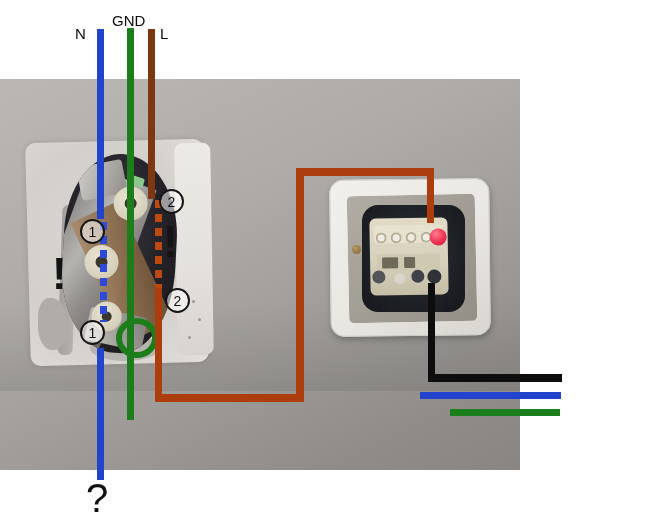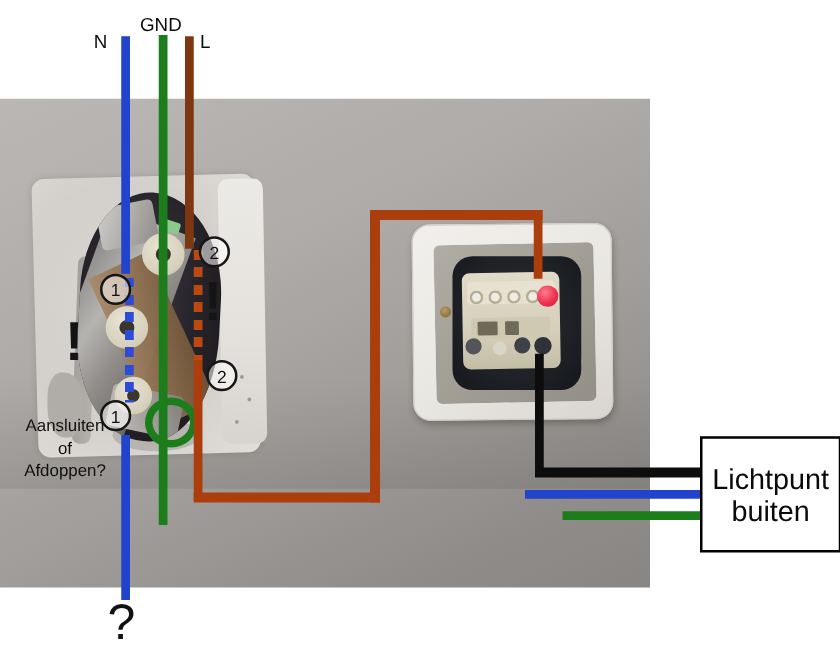--- a/index.html
+++ b/index.html
@@ -178,26 +178,17 @@
   <div class="abs anno numcircle" style="left:80px;top:320px;">
       <span>1</span>
     </div>
   <div class="abs anno numcircle" style="left:165px;top:288px;">
       <span>2</span>
     </div>
 
   <div class="abs anno excl" style="left:52px;top:252px;">!</div>
   <div class="abs anno excl" style="left:163px;top:220px;">!</div>
 
-  <div class="abs anno note" style="left:4px;top:332px;">
-    <div>Aansluiten</div>
-    <div>of</div>
-    <div>Afdoppen?</div>
-  </div>
 
   <div class="abs anno bigq" style="left:86px;top:478px;">?</div>
 
-  <div class="abs lightbox">
-    <div>Lichtpunt</div>
-    <div>buiten</div>
-  </div>
 
 </div>
 
 </body></html>

